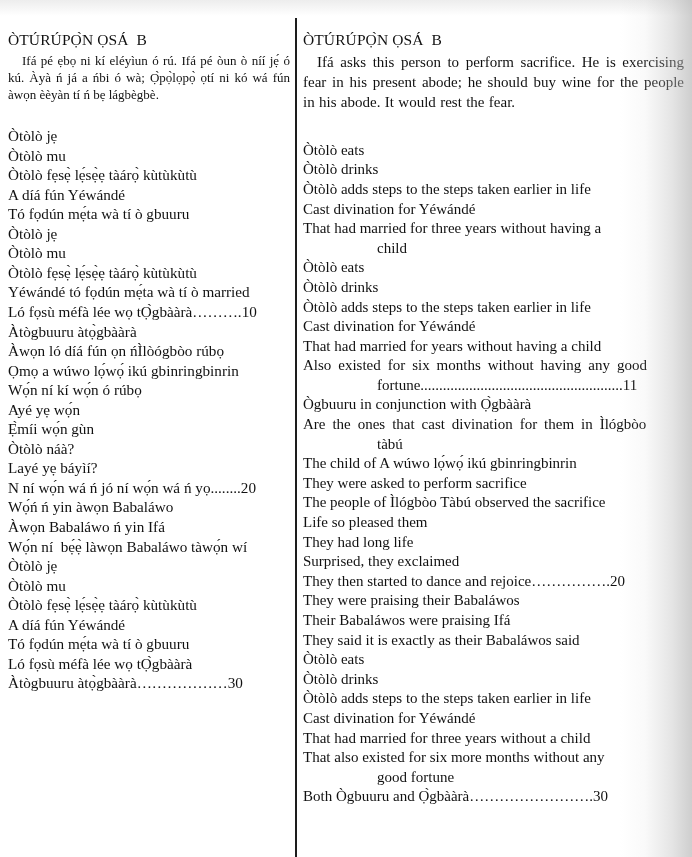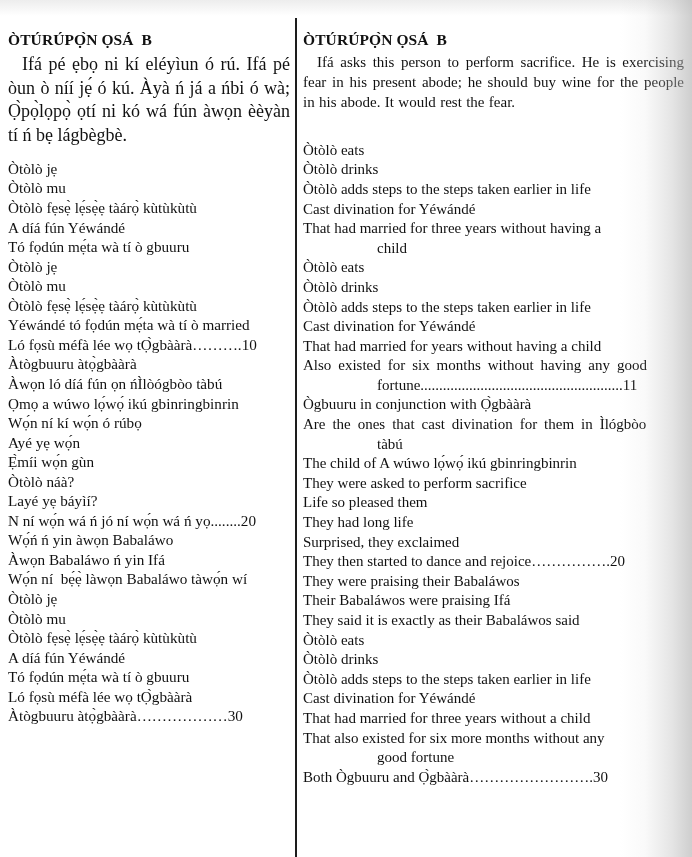--- a/index.html
+++ b/index.html
@@ -61,29 +61,29 @@
     left: 8px;
     width: 282px;
   }
   #col-english {
     left: 303px;
     width: 381px;
   }
 
   .col-heading {
     font-size: 15.5px;
-    font-weight: bold;
+    font-weight: normal;
     letter-spacing: 0.1px;
     margin: 0 0 4px 0;
     line-height: 1.25;
     white-space: pre;
   }
 
   .intro {
-    font-size: 18px;
+    font-size: 13px;
     line-height: 1.30;
     margin: 0;
     text-indent: 14px;
   }
   #col-yoruba .intro { text-align: justify; }
   #col-english .intro { text-align: justify; font-size: 15px; line-height: 1.32; }
 
   .verse {
     margin: 0;
     padding: 0;
@@ -106,21 +106,21 @@
   }
   .verse li.cont {
     text-indent: 0;
     padding-left: 72px;
     white-space: pre-wrap;
   }
   .verse li.cont-right {
     padding-left: 74px;
     text-align: left;
   }
-  #yoruba-verse-top { margin-top: 12px; }
+  #yoruba-verse-top { margin-top: 22px; }
   #english-verse-top { margin-top: 28px; }
 </style>
 </head>
 <body>
 
 <div id="page">
 
   <div id="divider"></div>
   <div id="scan-shade-top"></div>
   <div id="scan-shade-right"></div>
@@ -133,21 +133,21 @@
         <li>Òtòlò mu</li>
         <li>Òtòlò fẹsẹ̀ lẹ́sẹ̀ẹ tàárọ̀ kùtùkùtù</li>
         <li>A díá fún Yéwándé</li>
         <li>Tó fọdún mẹ́ta wà tí ò gbuuru</li>
         <li>Òtòlò jẹ</li>
         <li>Òtòlò mu</li>
         <li>Òtòlò fẹsẹ̀ lẹ́sẹ̀ẹ tàárọ̀ kùtùkùtù</li>
         <li>Yéwándé tó fọdún mẹ́ta wà tí ò married</li>
         <li>Ló fọsù méfà lée wọ tỌ̀gbààrà……….10</li>
         <li>Àtògbuuru àtọ̀gbààrà</li>
-        <li>Àwọn ló díá fún ọn ńÌlòógbòo tàbú</li>
+        <li>Àwọn ló díá fún ọn ńÌlòógbòo rúbọ</li>
         <li>Ọmọ a wúwo lọ́wọ́ ikú gbinringbinrin</li>
         <li>Wọ́n ní kí wọ́n ó rúbọ</li>
         <li>Ayé yẹ wọ́n</li>
         <li>Ẹ̀míi wọ́n gùn</li>
         <li>Òtòlò náà?</li>
         <li>Layé yẹ báyìí?</li>
         <li>N ní wọ́n wá ń jó ní wọ́n wá ń yọ........20</li>
         <li>Wọ́ń ń yin àwọn Babaláwo</li>
         <li>Àwọn Babaláwo ń yin Ifá</li>
         <li>Wọ́n ní  bẹ́ẹ̀ làwọn Babaláwo tàwọ́n wí</li>
@@ -176,20 +176,21 @@
         <li>Òtòlò adds steps to the steps taken earlier in life</li>
         <li>Cast divination for Yéwándé</li>
         <li>That had married for years without having a child</li>
         <li class="wrap" style="word-spacing: 3.2px;">Also existed for six months without having any good</li>
         <li class="cont cont-right">fortune......................................................11</li>
         <li>Ògbuuru in conjunction with Ọ̀gbààrà</li>
         <li class="wrap" style="word-spacing: 3.2px;">Are the ones that cast divination for them in Ìlógbòo</li>
         <li class="cont cont-right">tàbú</li>
         <li>The child of A wúwo lọ́wọ́ ikú gbinringbinrin</li>
         <li>They were asked to perform sacrifice</li>
+        <li>The people of Ìlógbòo Tàbú observed the sacrifice</li>
         <li>Life so pleased them</li>
         <li>They had long life</li>
         <li>Surprised, they exclaimed</li>
         <li>They then started to dance and rejoice…………….20</li>
         <li>They were praising their Babaláwos</li>
         <li>Their Babaláwos were praising Ifá</li>
         <li>They said it is exactly as their Babaláwos said</li>
         <li>Òtòlò eats</li>
         <li>Òtòlò drinks</li>
         <li>Òtòlò adds steps to the steps taken earlier in life</li>

